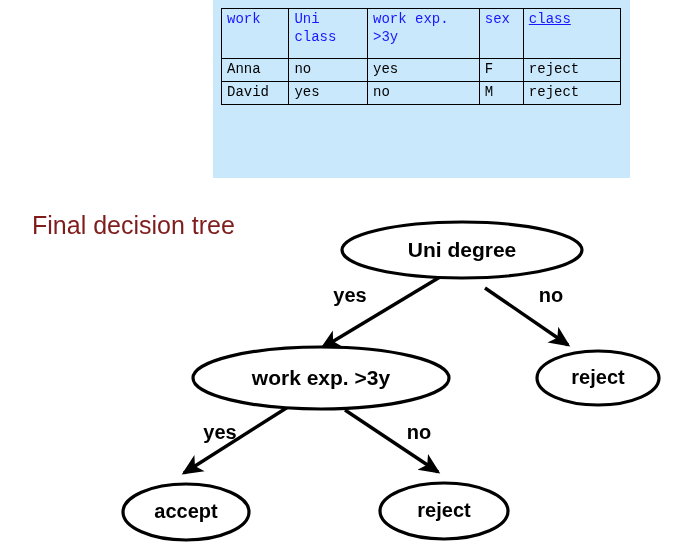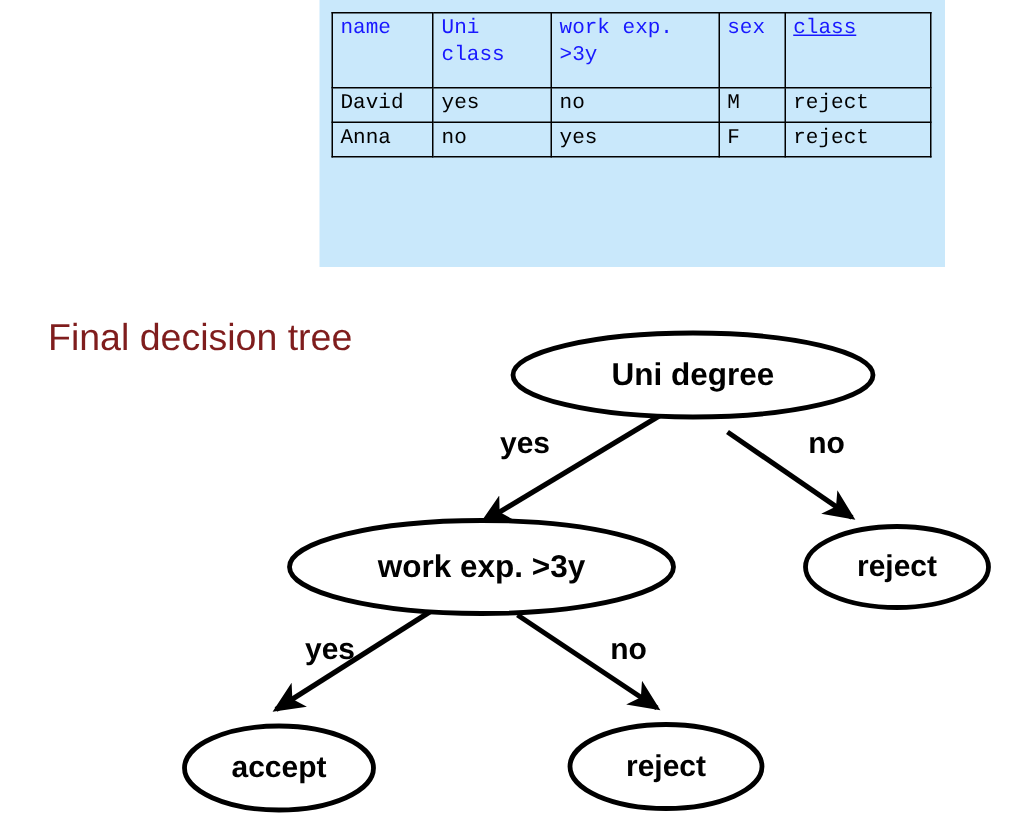--- a/index.html
+++ b/index.html
@@ -114,40 +114,40 @@
     dominant-baseline: middle;
   }
 </style>
 </head>
 <body>
 
 <div id="table-block">
   <table id="data-table">
     <thead>
       <tr>
-        <th class="col-name">name</th>
+        <th class="col-name">work</th>
         <th class="col-uni"><span>Uni</span><br><span>class</span></th>
         <th class="col-work"><span>work exp.</span><br><span>&gt;3y</span></th>
         <th class="col-sex">sex</th>
         <th class="col-class">class</th>
       </tr>
     </thead>
     <tbody>
       <tr>
+        <td>Anna</td>
+        <td>no</td>
+        <td>yes</td>
+        <td>F</td>
+        <td>reject</td>
+      </tr>
+      <tr>
         <td>David</td>
         <td>yes</td>
         <td>no</td>
         <td>M</td>
-        <td>reject</td>
-      </tr>
-      <tr>
-        <td>Anna</td>
-        <td>no</td>
-        <td>yes</td>
-        <td>F</td>
         <td>reject</td>
       </tr>
     </tbody>
   </table>
 </div>
 
 <div id="tree-caption">Final decision tree</div>
 
 <svg id="tree-svg" viewBox="0 0 689 553">
   <defs>

